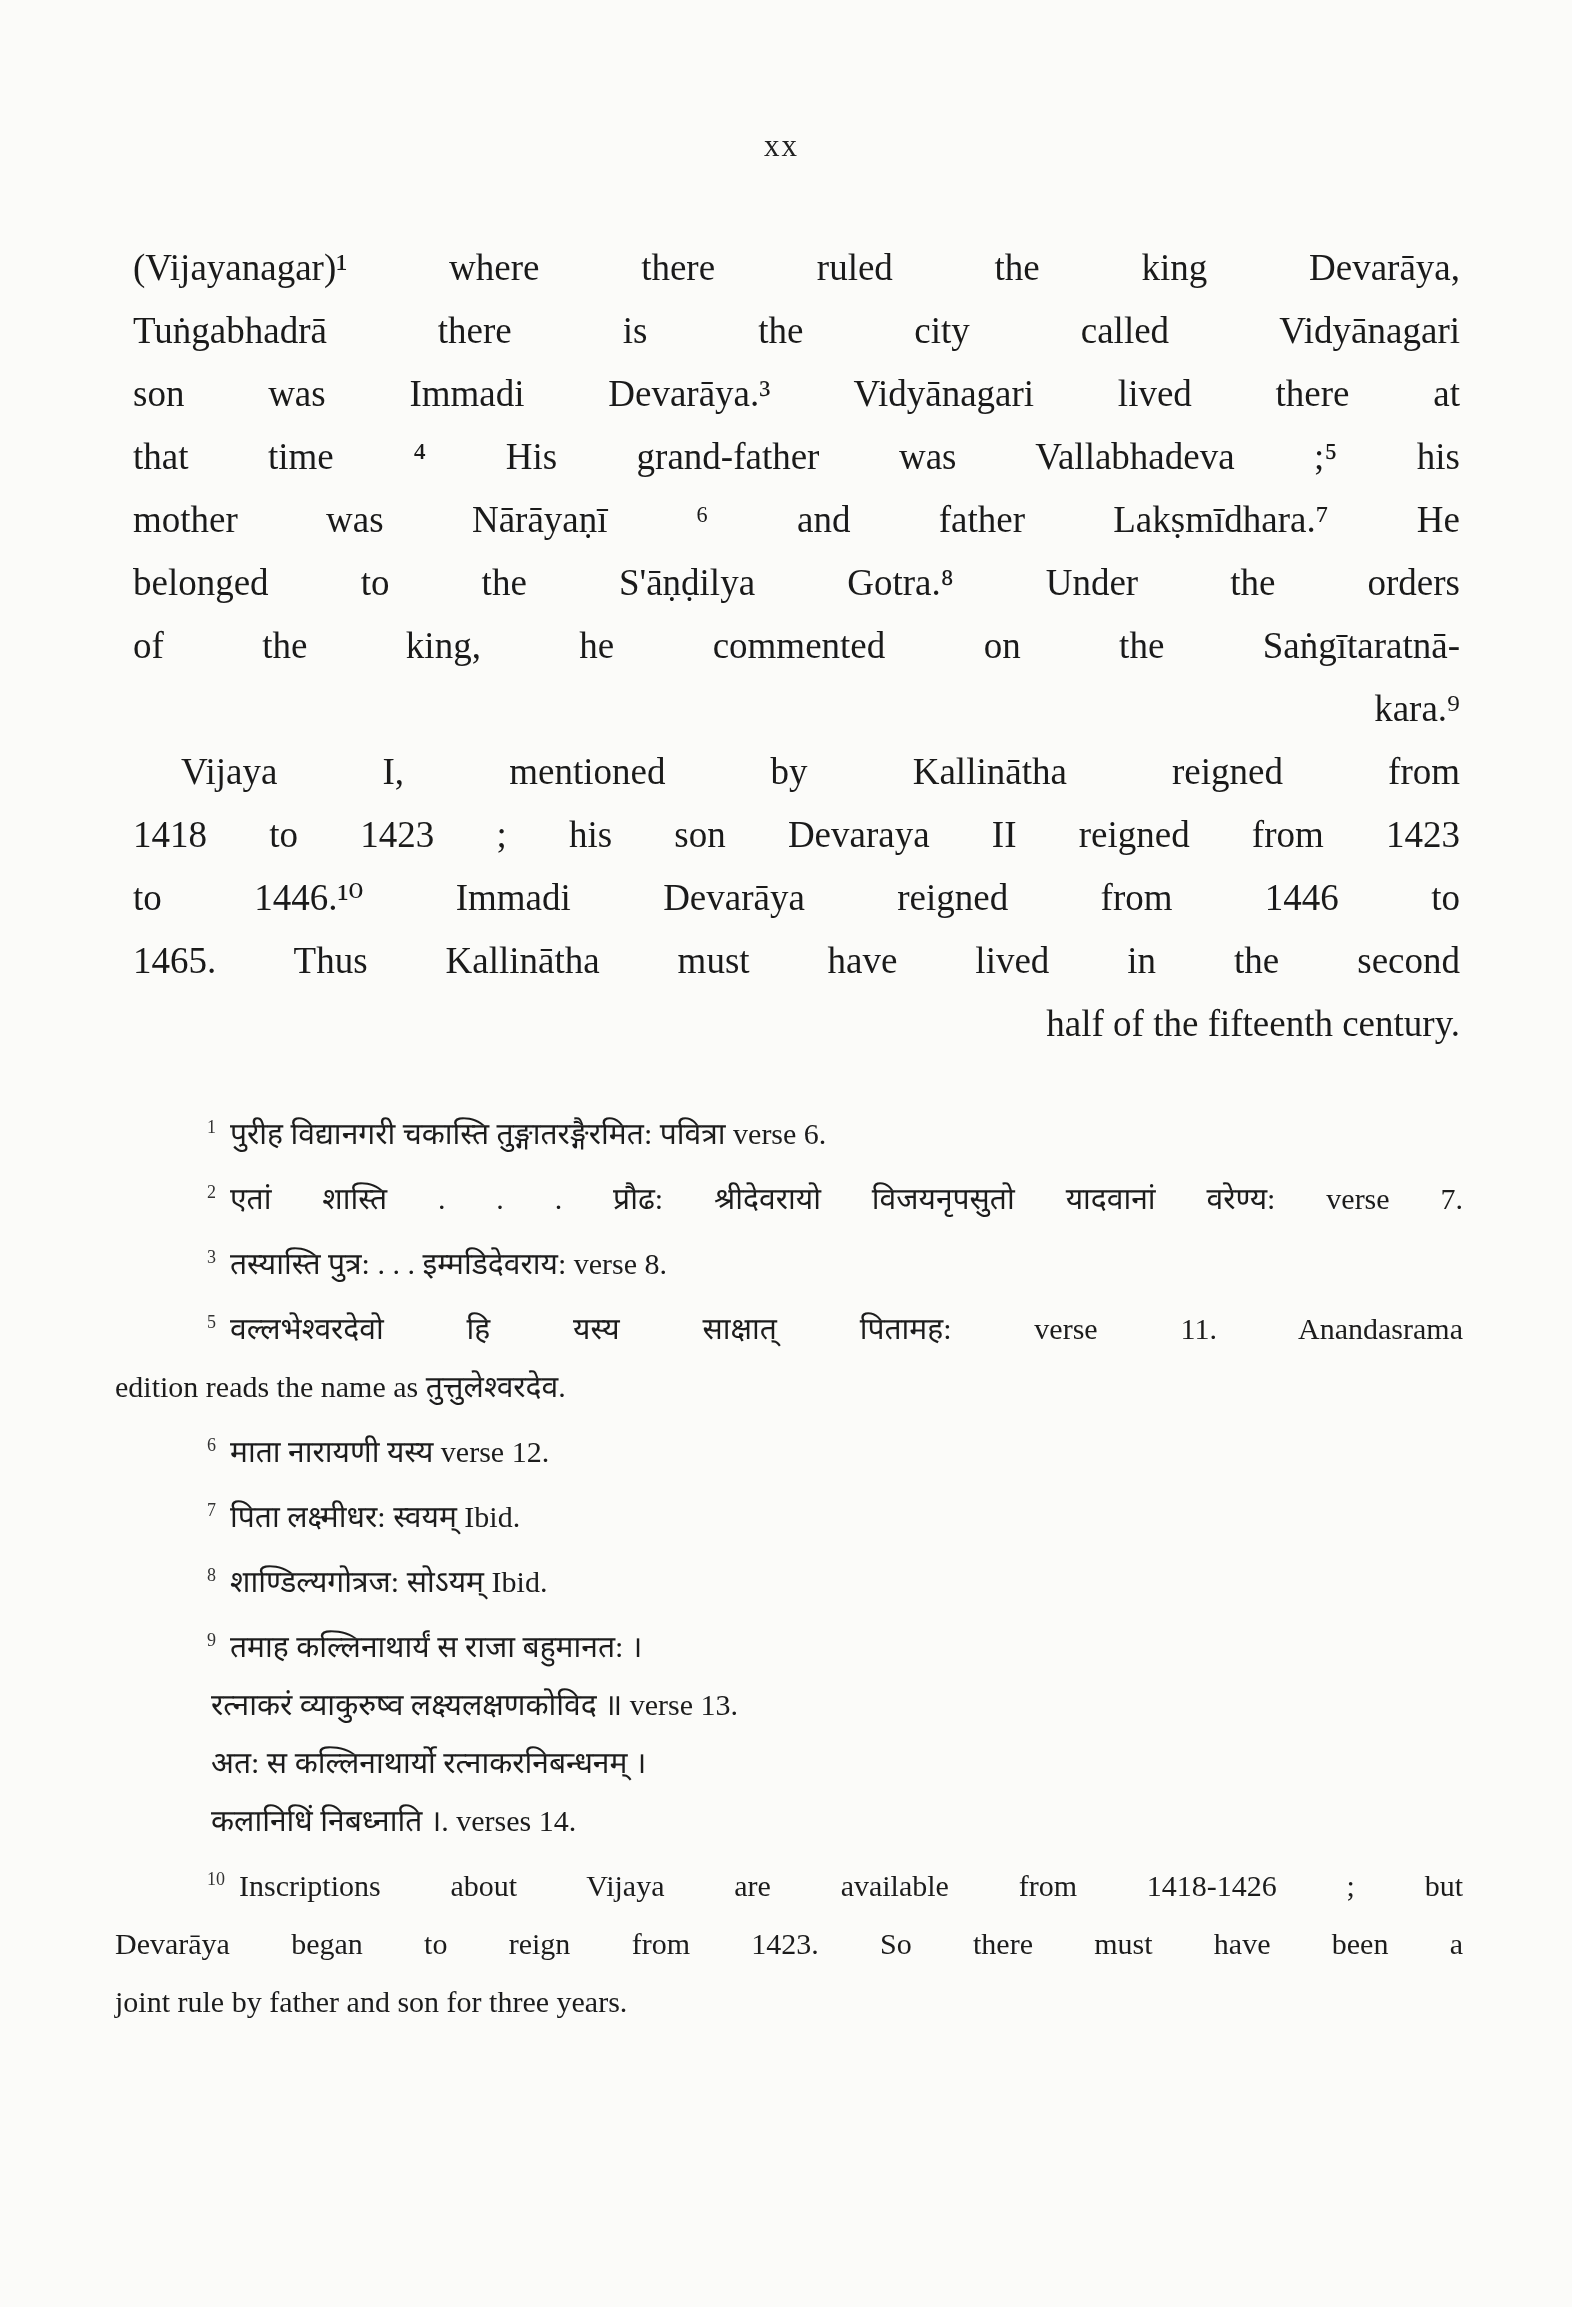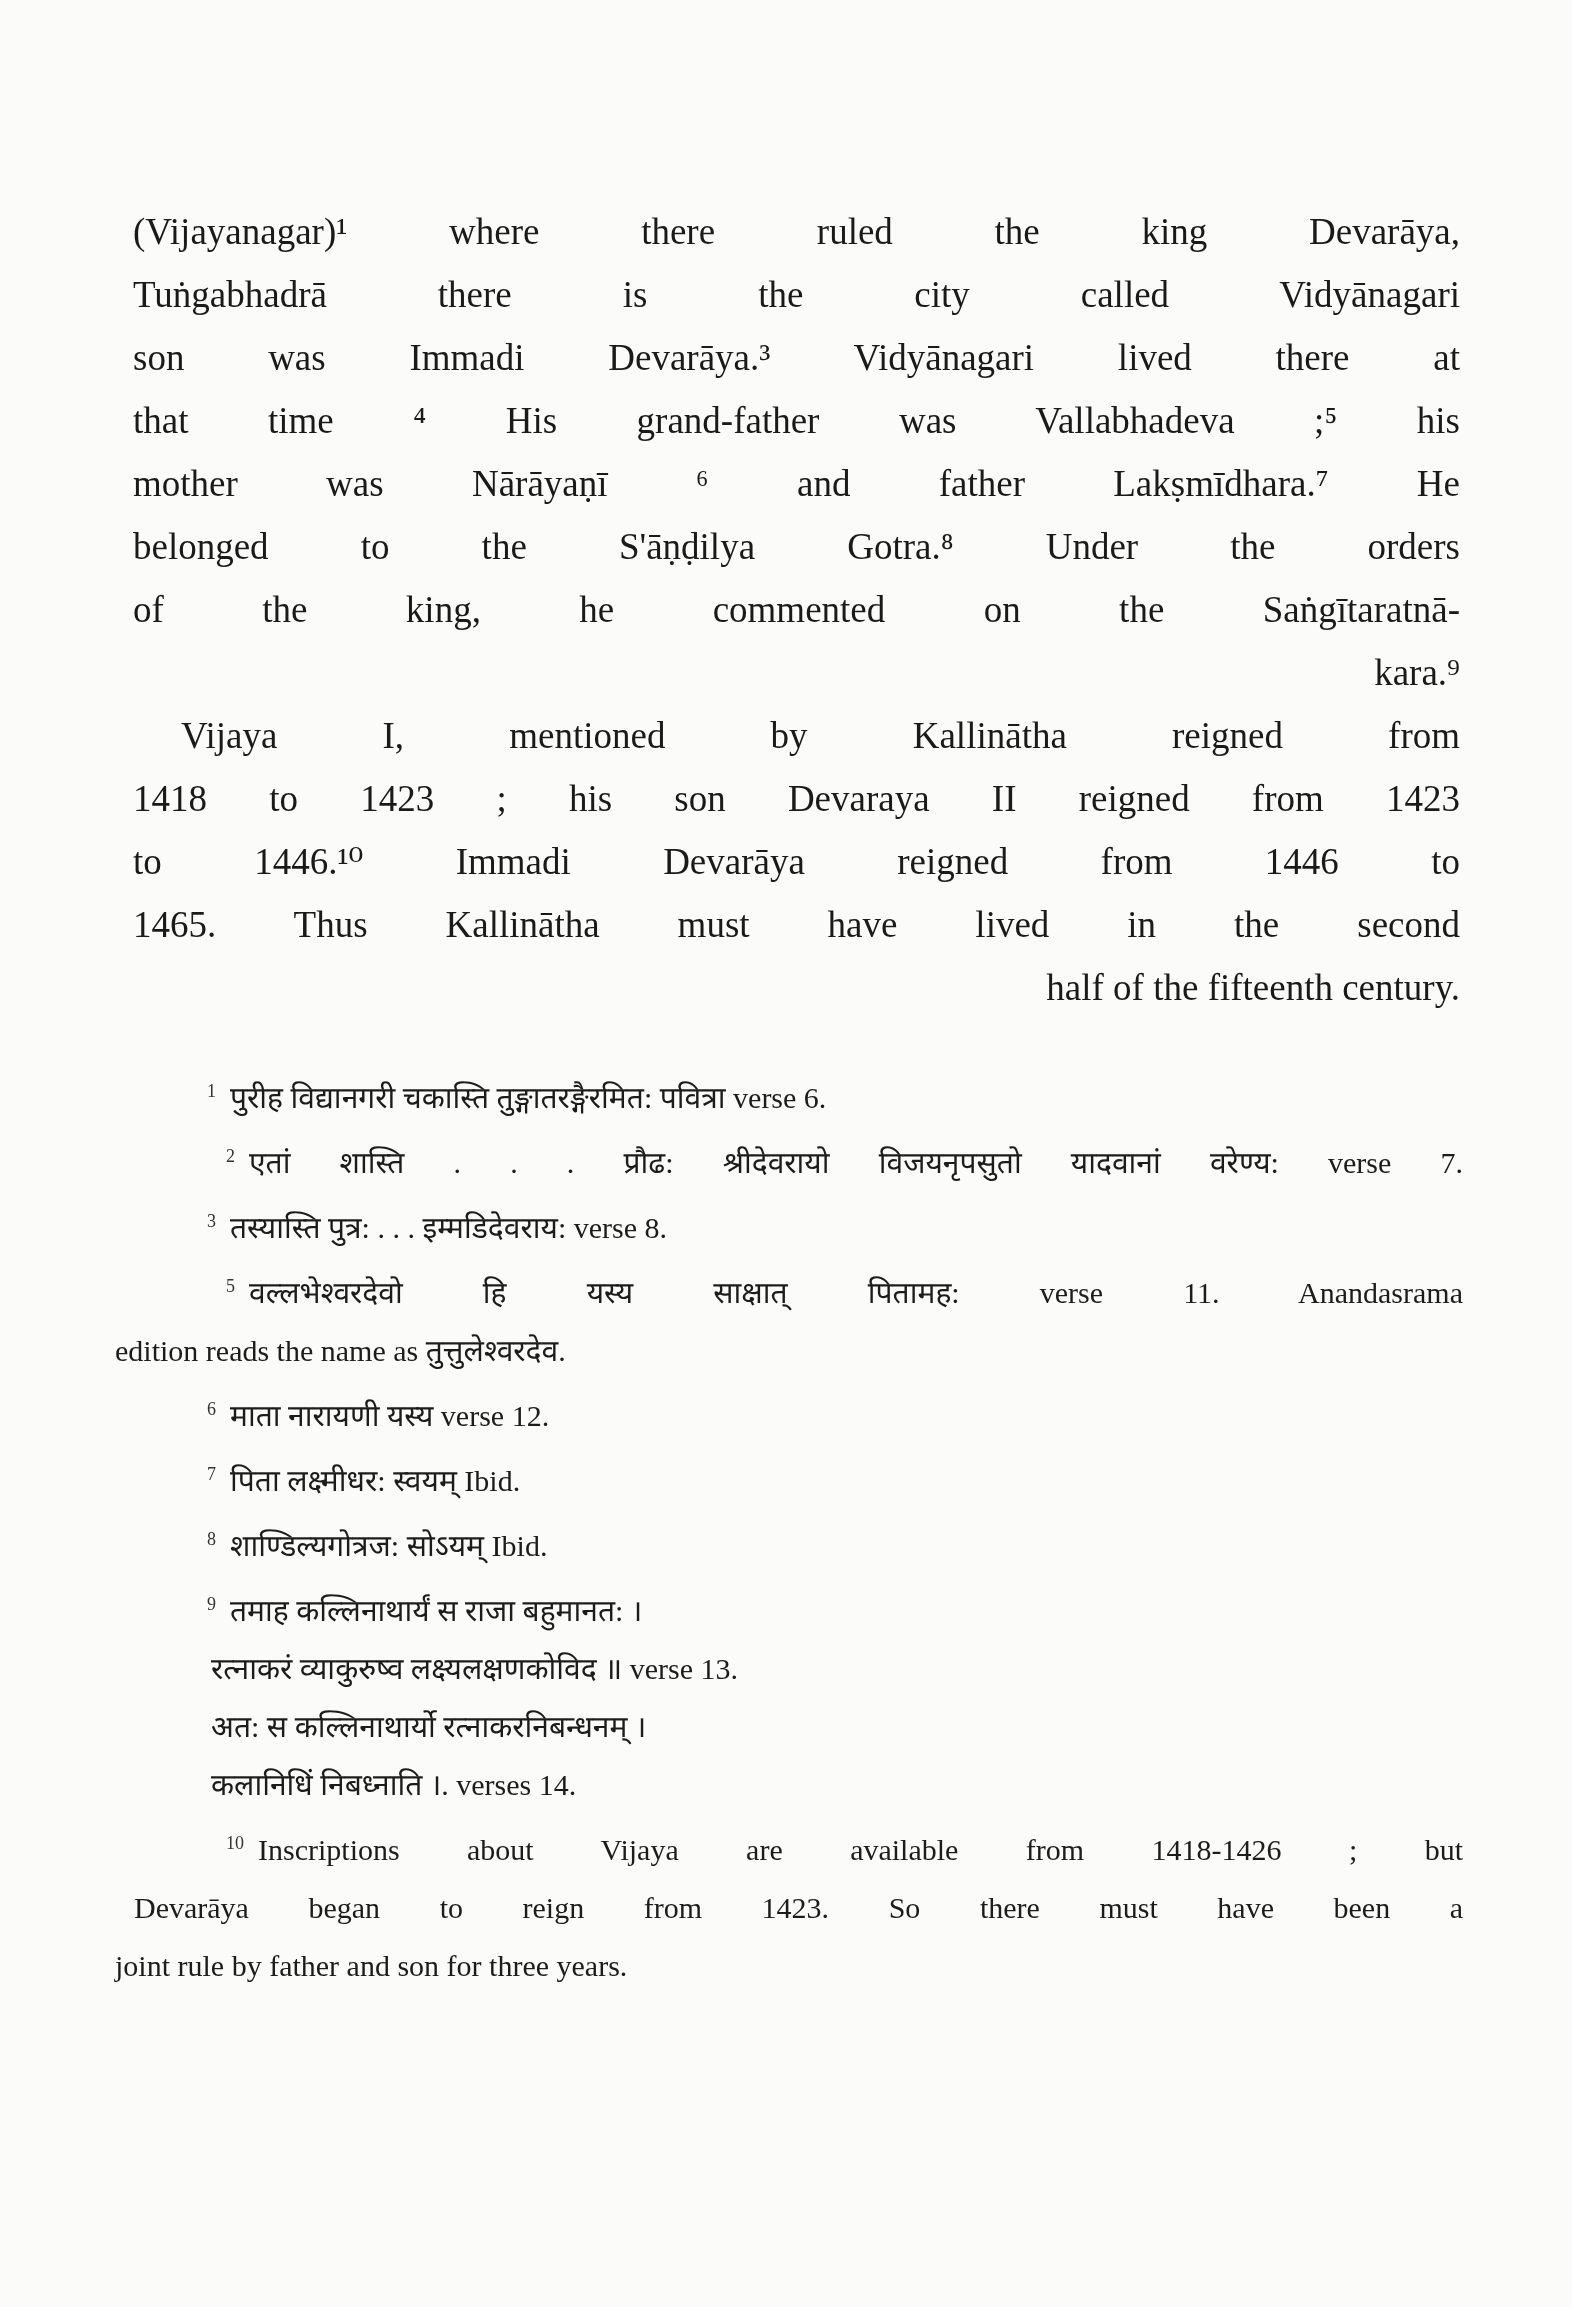--- a/index.html
+++ b/index.html
@@ -48,27 +48,28 @@
     color: #1c1c1c;
   }
   .fn-first { padding-left: 92px; }
   .fn-verse { padding-left: 96px; }
   .fn-cont  { padding-left: 0; }
   .fn-line sup {
     font-size: 0.6em;
     margin-right: 14px;
     color: #333;
   }
-  .fj { text-align: justify; text-align-last: justify; margin-left: 19px; }
+  .fj { text-align: justify; text-align-last: justify; }
 </style>
 </head>
 <body>
 
 <div class="page">
 
+  <div class="page-number">xx</div>
 
   <div class="main-text">
 
     <div>
       <div class="mline j">(Vijayanagar)¹ where there ruled the king Devarāya,</div>
       <div class="mline j">Tuṅgabhadrā there is the city called Vidyānagari</div>
       <div class="mline j">son was Immadi Devarāya.³ Vidyānagari lived there at</div>
       <div class="mline j">that time ⁴ His grand-father was Vallabhadeva ;⁵ his</div>
       <div class="mline j">mother was Nārāyaṇī ⁶ and father Lakṣmīdhara.⁷ He</div>
       <div class="mline j">belonged to the S'āṇḍilya Gotra.⁸ Under the orders</div>

